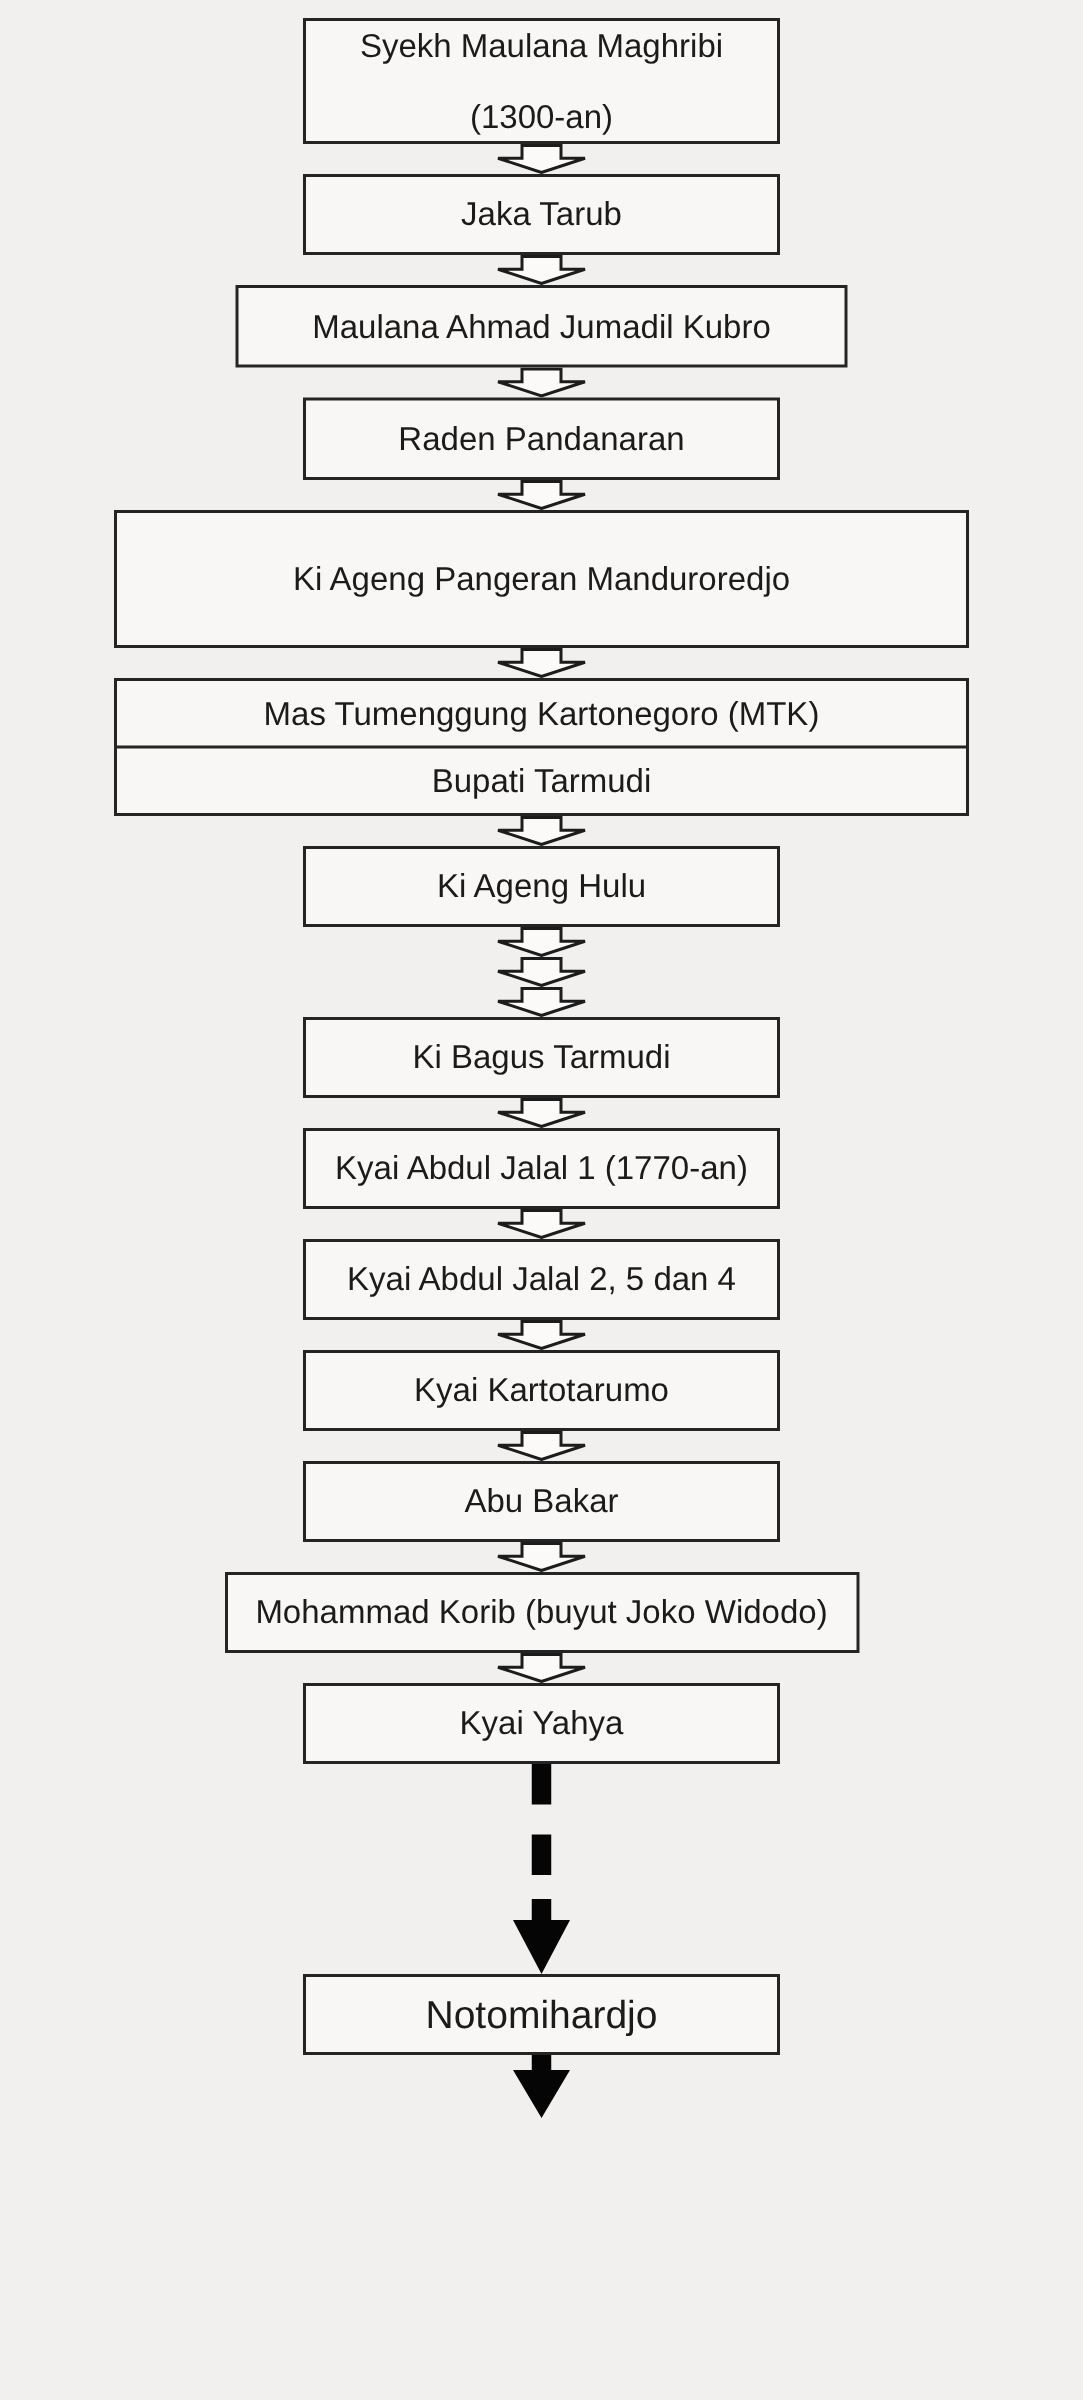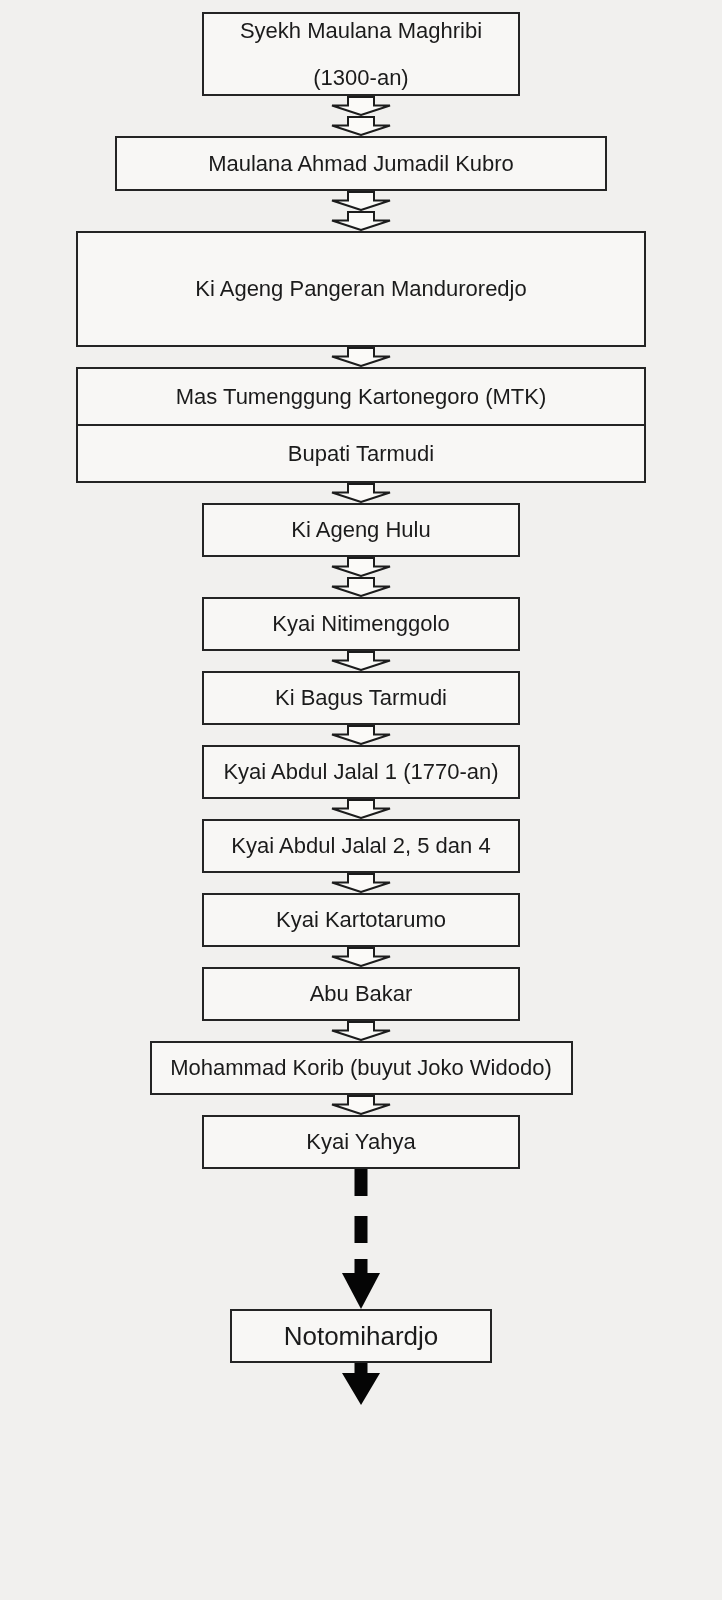--- a/index.html
+++ b/index.html
@@ -24,28 +24,28 @@
     border:2px solid var(--border);
     background:var(--boxfill);
     margin:0 auto;
     display:flex;flex-direction:column;align-items:center;justify-content:center;
     text-align:center;
     font-size:22px;
     line-height:1.25;
   }
   .mt{margin-top:12px;}
   .w-std{width:318px;}
-  .w-med{width:492px;}
+  .w-med{width:408px;}
   .w-wide{width:570px;}
   .w-mwide{width:423px;}
-  .w-btm{width:262px;}
+  .w-btm{width:318px;}
   .h1{height:84px;gap:20px;}
   .hstd{height:54px;}
   .h55{height:55px;}
-  .hdbl{height:116px;padding:0;justify-content:center;}
+  .hdbl{height:92px;padding:0;justify-content:center;}
   .big{font-size:26px;}
   .hdbl .row{flex:1;width:100%;display:flex;align-items:center;justify-content:center;}
   .hdbl .row + .row{border-top:2px solid var(--border);}
   .ln{display:block;}
   .gap{
     height:20px;margin:0 auto;width:64px;
     display:flex;align-items:stretch;justify-content:center;
   }
   .gap svg{width:64px;height:20px;display:block;}
   .dashed-connector{
@@ -68,37 +68,43 @@
     <span class="ln">Syekh Maulana Maghribi</span>
     <span class="ln">(1300-an)</span>
   </div>
 
   <div class="gap">
     <svg viewBox="0 0 64 20" preserveAspectRatio="none">
         <polygon points="19,1 19,9.5 3,9.5 32,19 61,9.5 45,9.5 45,1" fill="#fbfaf8" stroke="#1c1c1c" stroke-width="2" stroke-linejoin="miter"></polygon>
       </svg>
   </div>
 
+  <div class="node w-std hstd">
+    <span class="ln">Jaka Tarub</span>
+  </div>
 
   <div class="gap">
     <svg viewBox="0 0 64 20" preserveAspectRatio="none">
         <polygon points="19,1 19,9.5 3,9.5 32,19 61,9.5 45,9.5 45,1" fill="#fbfaf8" stroke="#1c1c1c" stroke-width="2"></polygon>
       </svg>
   </div>
 
   <div class="node w-med h55">
     <span class="ln">Maulana Ahmad Jumadil Kubro</span>
   </div>
 
   <div class="gap">
     <svg viewBox="0 0 64 20" preserveAspectRatio="none">
         <polygon points="19,1 19,9.5 3,9.5 32,19 61,9.5 45,9.5 45,1" fill="#fbfaf8" stroke="#1c1c1c" stroke-width="2"></polygon>
       </svg>
   </div>
 
+  <div class="node w-std h55">
+    <span class="ln">Raden Pandanaran</span>
+  </div>
 
   <div class="gap">
     <svg viewBox="0 0 64 20" preserveAspectRatio="none">
         <polygon points="19,1 19,9.5 3,9.5 32,19 61,9.5 45,9.5 45,1" fill="#fbfaf8" stroke="#1c1c1c" stroke-width="2"></polygon>
       </svg>
   </div>
 
   <div class="node w-wide hdbl">
     <div class="row">Ki Ageng Pangeran Manduroredjo</div>
   </div>
@@ -130,23 +136,20 @@
       </svg>
   </div>
 
 
   <div class="gap">
     <svg viewBox="0 0 64 20" preserveAspectRatio="none">
         <polygon points="19,1 19,9.5 3,9.5 32,19 61,9.5 45,9.5 45,1" fill="#fbfaf8" stroke="#1c1c1c" stroke-width="2"></polygon>
       </svg>
   </div>
 
-  <div class="node w-std hstd">
-    <span class="ln">Kyai Nitimenggolo</span>
-  </div>
 
   <div class="gap">
     <svg viewBox="0 0 64 20" preserveAspectRatio="none">
         <polygon points="19,1 19,9.5 3,9.5 32,19 61,9.5 45,9.5 45,1" fill="#fbfaf8" stroke="#1c1c1c" stroke-width="2"></polygon>
       </svg>
   </div>
 
   <div class="node w-std hstd">
     <span class="ln">Ki Bagus Tarmudi</span>
   </div>

